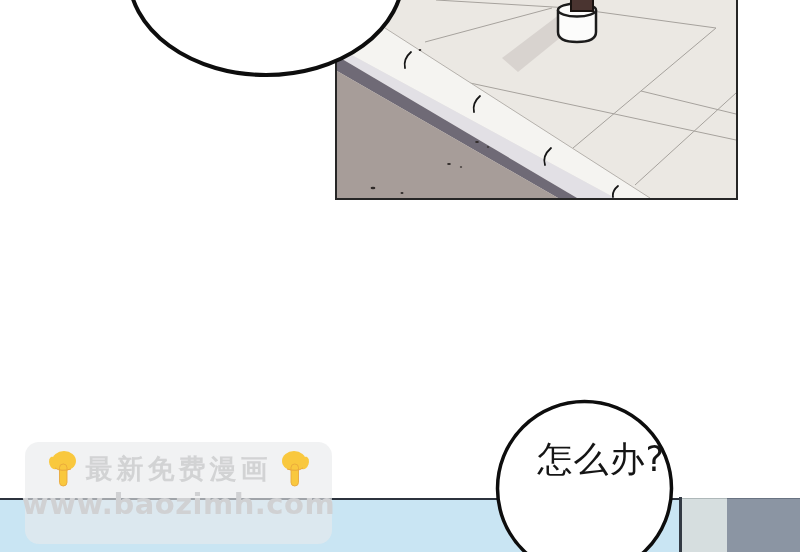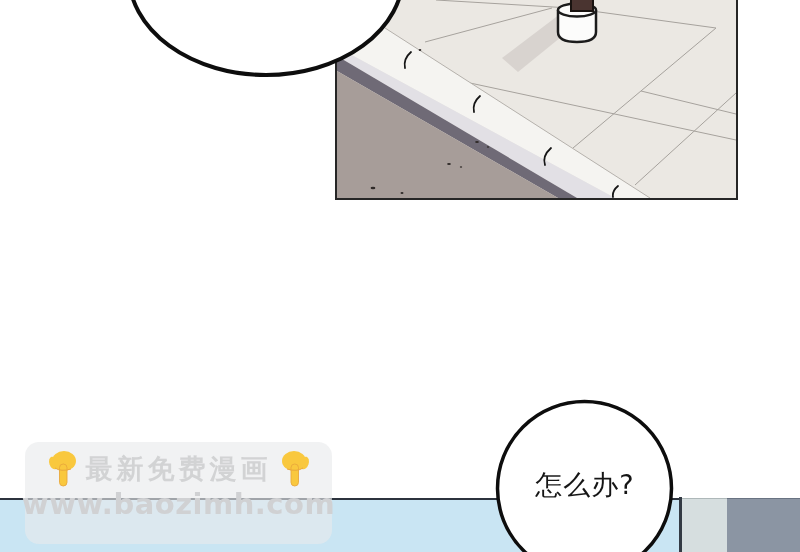--- a/index.html
+++ b/index.html
@@ -20,22 +20,22 @@
   
   .bottom-panel{position:absolute;left:0;top:497px;width:800px;height:55px;z-index:1;}
   .bp-blue{position:absolute;left:0;top:3px;width:679px;height:52px;background:#c9e5f3;}
   .bp-topline{position:absolute;left:0;top:1px;width:679px;height:2px;background:#2c333d;}
   .bp-vline{position:absolute;left:679px;top:0;width:2.5px;height:55px;background:#333a44;}
   .bp-light{position:absolute;left:681.5px;top:1px;width:45.5px;height:54px;background:#d6dedf;border-top:1.5px solid #aeb8b9;box-sizing:border-box;}
   .bp-gray{position:absolute;left:727px;top:1px;width:73px;height:54px;background:#8b95a3;border-top:1.5px solid #697382;box-sizing:border-box;}
   
   .bubble-bottom-right{position:absolute;left:494px;top:398px;width:181px;height:154px;z-index:3;}
   .bubble-br-text{
-    position:absolute;left:505px;top:468px;width:160px;z-index:4;
-    text-align:center;font-size:27px;line-height:34px;color:#151515;
+    position:absolute;left:505px;top:442px;width:160px;z-index:4;
+    text-align:right;font-size:35px;line-height:34px;color:#151515;
     letter-spacing:1px;white-space:nowrap;
   }
   
   .watermark{
     position:absolute;left:25px;top:442px;width:307px;height:102px;z-index:4;
     background:rgba(233,234,235,0.62);border-radius:14px;
     display:flex;flex-direction:column;align-items:center;justify-content:flex-start;
   }
   .wm-row1{display:flex;align-items:center;gap:7px;margin-top:5px;height:42px;}
   .wm-promo{

